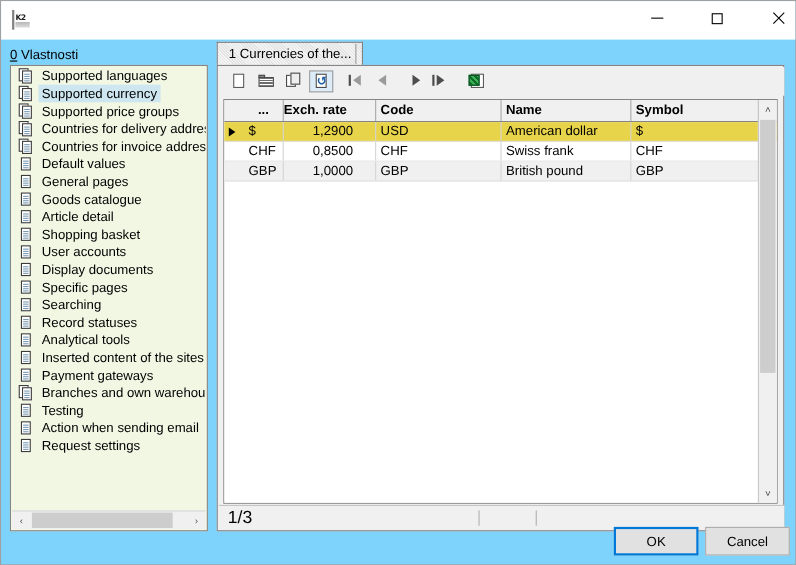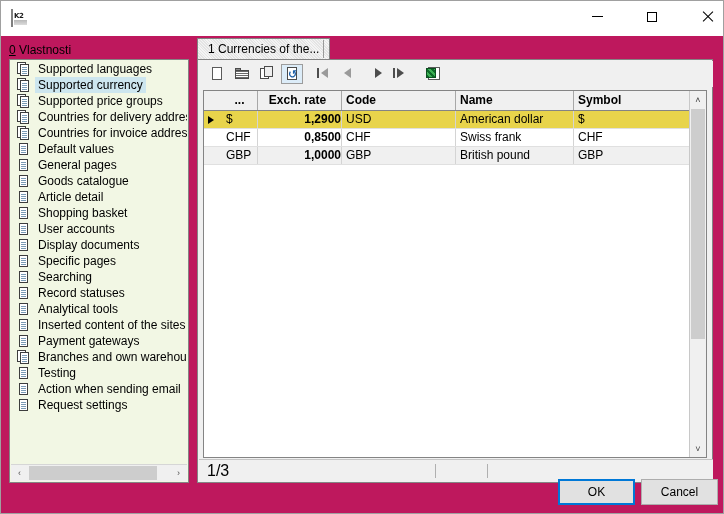--- a/index.html
+++ b/index.html
@@ -1,21 +1,21 @@
 <!DOCTYPE html>
 <html><head>
 <meta charset="utf-8">
 <style>
   html,body{margin:0;padding:0;}
   body{
     width:724px;height:514px;overflow:hidden;
     font-family:"Liberation Sans","DejaVu Sans",sans-serif;
     font-size:12px;color:#000;background:#f0f0f0;
   }
-  #app{position:relative;width:724px;height:514px;background:#be185d;
+  #app{position:relative;width:724px;height:514px;background:#7dd3fc;
        border:1px solid #a0a0a0;box-sizing:border-box;}
 
   
   .titlebar{position:absolute;left:0;top:0;width:722px;height:35px;background:#ffffff;}
   .tb-icon{position:absolute;left:8px;top:6px;width:22px;height:22px;}
   .k2logo{position:absolute;left:0;top:0;width:22px;height:22px;}
   .k2bar{position:absolute;left:2px;top:2px;width:2px;height:18px;background:#808080;}
   .k2txt{position:absolute;left:5px;top:5px;font-size:7px;font-weight:bold;
          font-family:"DejaVu Sans",sans-serif;color:#1a1a1a;letter-spacing:-0.5px;}
   .k2shadow{position:absolute;left:5px;top:13px;width:13px;height:5px;
@@ -109,30 +109,30 @@
          border:1px solid #0b4f20;box-sizing:border-box;}
 
   
   .grid{position:absolute;left:5px;top:30px;width:504px;height:368px;
         background:#fff;border:1px solid #848484;box-sizing:border-box;}
   .ghead{position:absolute;left:0;top:0;right:0;height:20px;background:#f0f0f0;
          border-bottom:1px solid #848484;box-sizing:border-box;}
   .hc{position:absolute;top:0;height:19px;font-size:12px;font-weight:bold;
       line-height:19px;box-sizing:border-box;overflow:hidden;white-space:nowrap;}
   .hc.bd{border-right:1px solid #a8a8a8;}
-  .hc.ctr{text-align:center;} .hc.rt{text-align:center;padding-right:4px;}
+  .hc.ctr{text-align:center;} .hc.rt{text-align:left;padding-right:4px;}
   .hc.lt{padding-left:4px;}
   .gbody{position:absolute;left:0;top:20px;right:0;bottom:0;background:#fff;}
   .row{position:relative;height:18px;border-bottom:1px solid #e0e0e0;box-sizing:border-box;}
   .row.alt{background:#f0f0f0;}
   .row.selected{background:#e8d44b;}
   .cell{position:absolute;top:0;height:17px;line-height:17px;font-size:12px;
         box-sizing:border-box;overflow:hidden;white-space:nowrap;}
   .cell.bd{border-right:1px solid #d4d4d4;}
-  .cell.rt{text-align:right;padding-right:0;font-weight:bold;}
+  .cell.rt{text-align:right;padding-right:20px;}
   .cell.lt{padding-left:4px;}
   .marker{position:absolute;left:4px;top:5px;width:0;height:0;
           border-top:4px solid transparent;border-bottom:4px solid transparent;
           border-left:6px solid #000;}
   .vscroll{position:absolute;right:0;top:0;width:17px;bottom:0;background:#f0f0f0;
            border-left:1px solid #c8c8c8;box-sizing:border-box;}
   .vbtn{position:absolute;left:0;width:16px;height:17px;display:flex;
         align-items:center;justify-content:center;font-size:9px;color:#404040;}
   .vbtn.up{top:0;} .vbtn.dn{bottom:0;}
   .vthumb{position:absolute;left:1px;top:18px;width:14px;height:230px;background:#cdcdcd;}

